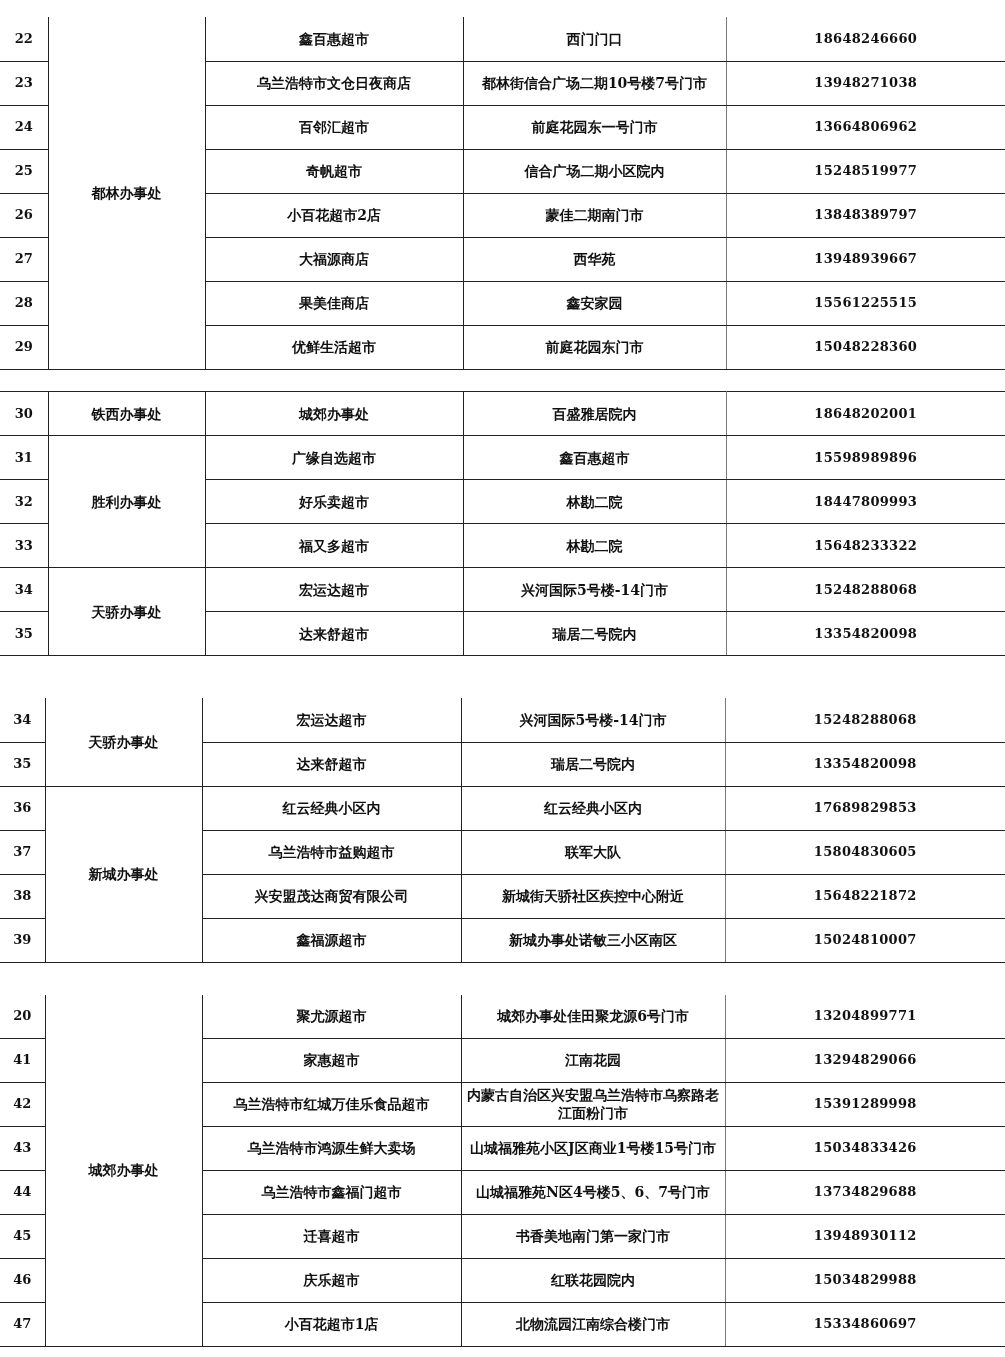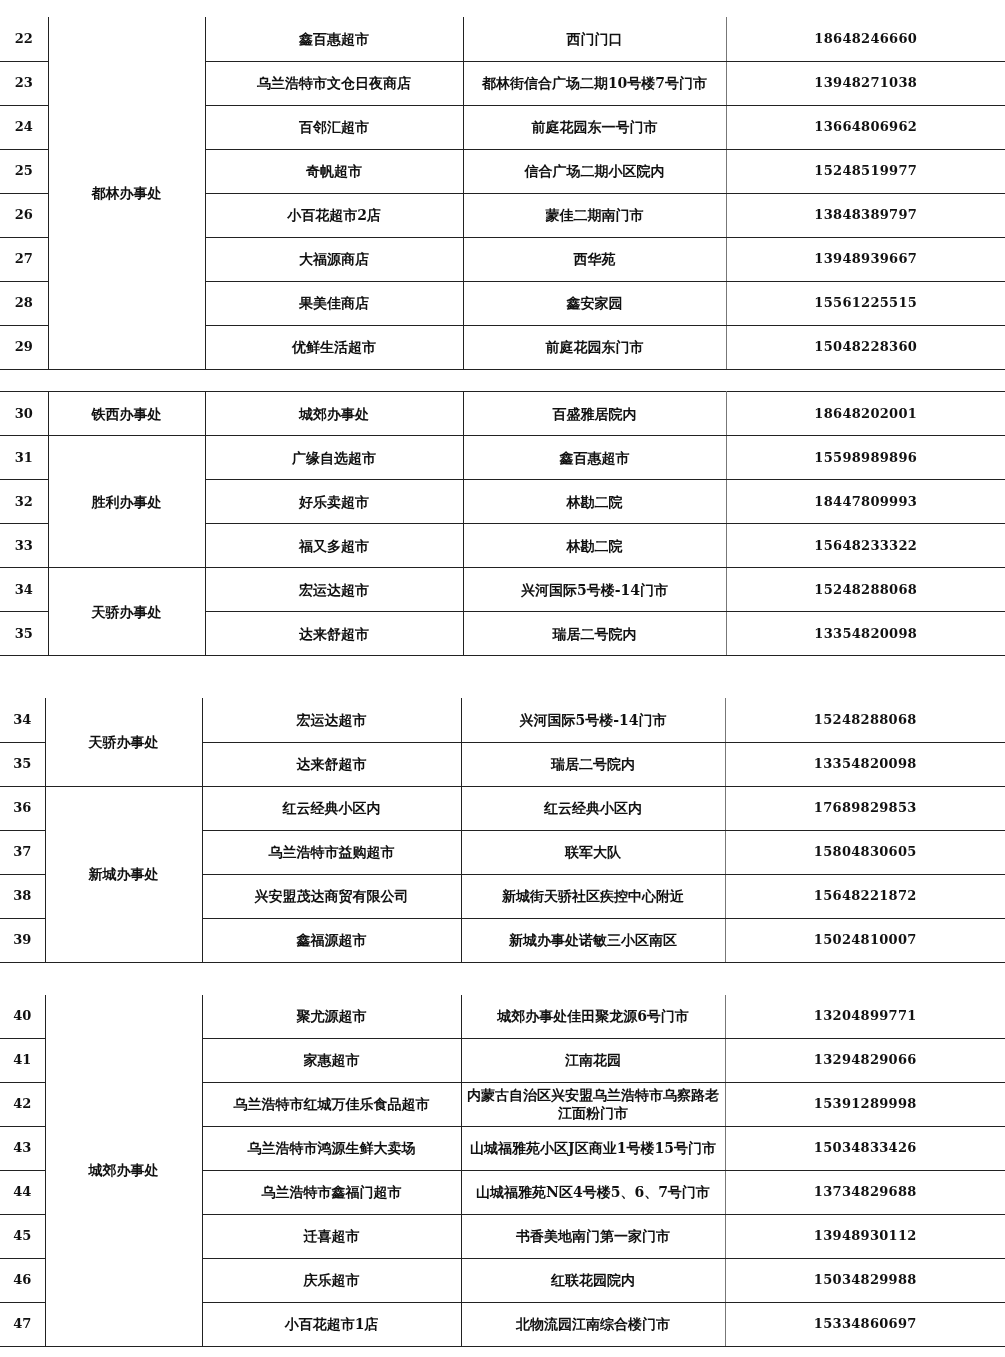--- a/index.html
+++ b/index.html
@@ -191,21 +191,21 @@
   <table class="no-top">
     <colgroup>
         <col style="width:45px">
         <col style="width:157px">
         <col style="width:259px">
         <col style="width:264px">
         <col style="width:280px">
       </colgroup>
     <tbody>
         <tr style="height:43px">
-      <td class="num">40</td>
+      <td class="num">20</td>
       <td rowspan="8">城郊办事处</td>
       <td>聚尤源超市</td>
       <td class="mid-col">城郊办事处佳田聚龙源6号门市</td>
       <td class="phone">13204899771</td>
     </tr>
     <tr style="height:44px">
       <td class="num">41</td>
       <td>家惠超市</td>
       <td class="mid-col">江南花园</td>
       <td class="phone">13294829066</td>

